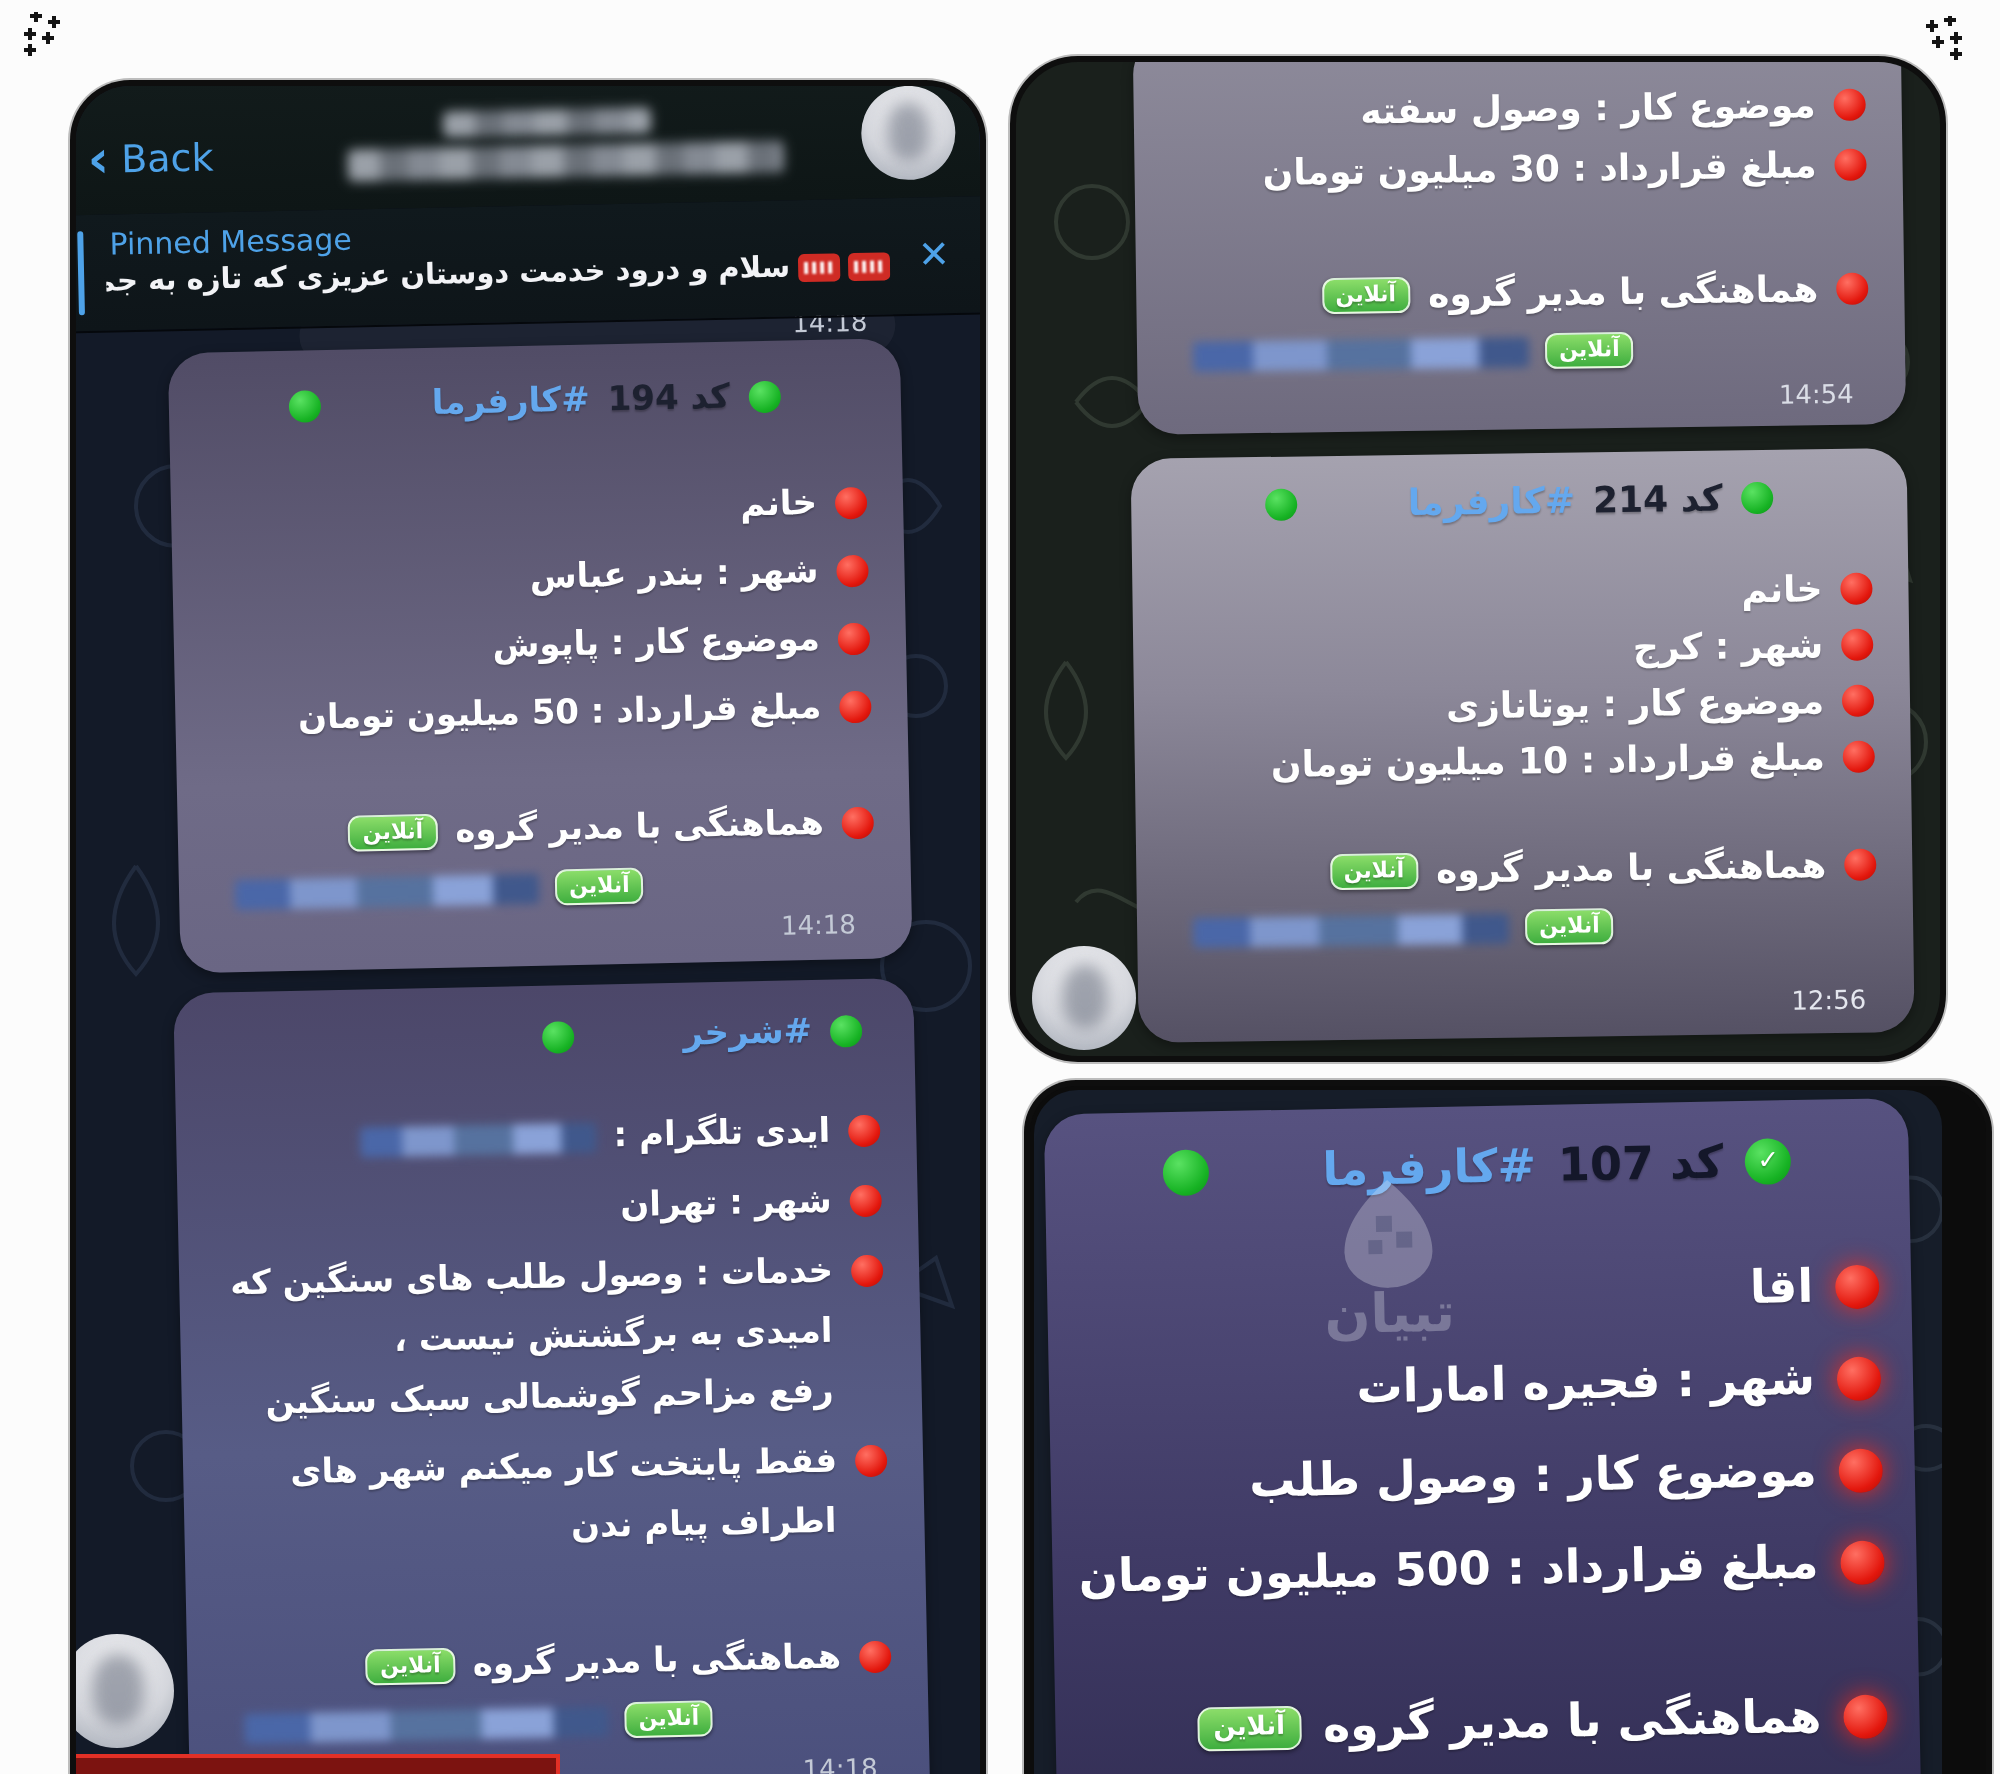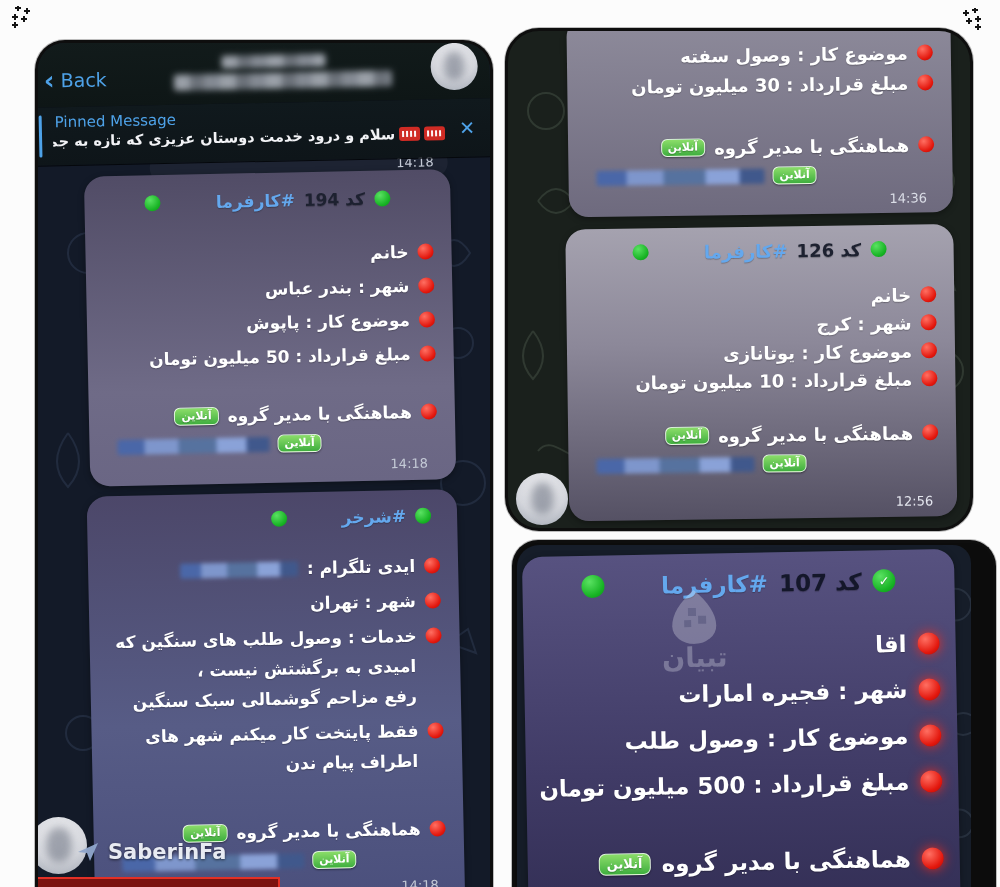--- a/index.html
+++ b/index.html
@@ -283,26 +283,20 @@
         <span class="blur-chip" style="width:182px;"></span>
         <span class="online">آنلاین</span>
       </div>
       <div class="time" style="right:26px;top:388px;">14:18</div>
     </div>
   </div>
 
   <div class="avatar left-avatar">
       <div class="smudge"></div>
     </div>
-  <div class="wm-saberinfa">
-    <svg width="24" height="24" viewBox="0 0 24 24">
-      <path d="M2 12 L22 3 L14 21 L11 13 Z" fill="#8fa6cc"></path>
-    </svg>
-    <span>SaberinFa</span>
-  </div>
   <div class="redbar"></div>
 </div>
 
 <div class="screen" id="screen-tr">
   <svg class="doodles" viewBox="0 0 462 497" preserveAspectRatio="none">
     <g fill="none" stroke="#6a7a68" stroke-width="2" opacity="0.28">
       <circle cx="38" cy="80" r="18"></circle>
       <path d="M30 170 q18 -24 36 0 q-18 24 -36 0"></path>
       <circle cx="430" cy="150" r="16"></circle>
       <path d="M420 250 l20 -13 l7 22 z"></path>
@@ -326,27 +320,27 @@
       </div>
       <div class="line" style="margin-top:38px;font-size:18px;">
         <span class="dot red"></span>
         <span class="txt">هماهنگی با مدیر گروه</span>
         <span class="online">آنلاین</span>
       </div>
       <div class="name-row">
         <span class="blur-chip" style="width:168px;"></span>
         <span class="online">آنلاین</span>
       </div>
-      <div class="time" style="right:26px;bottom:7px;color:#dadde6;">14:36</div>
+      <div class="time" style="right:26px;bottom:7px;color:#dadde6;">14:54</div>
     </div>
 
     <div class="bubble trb2" style="left:58px;top:196px;width:388px;height:292px;">
       <div class="line head" style="margin-top:12px;font-size:18px;">
         <span class="dot green"></span>
-        <span class="txt codetxt">کد 126</span>
+        <span class="txt codetxt">کد 214</span>
         <span class="txt hashtag">#کارفرما</span>
         <span class="dot green gapL"></span>
       </div>
       <div class="line" style="margin-top:22px;font-size:18px;">
         <span class="dot red"></span>
         <span class="txt">خانم</span>
       </div>
       <div class="line" style="margin-top:4px;font-size:18px;">
         <span class="dot red"></span>
         <span class="txt">شهر : کرج</span>

